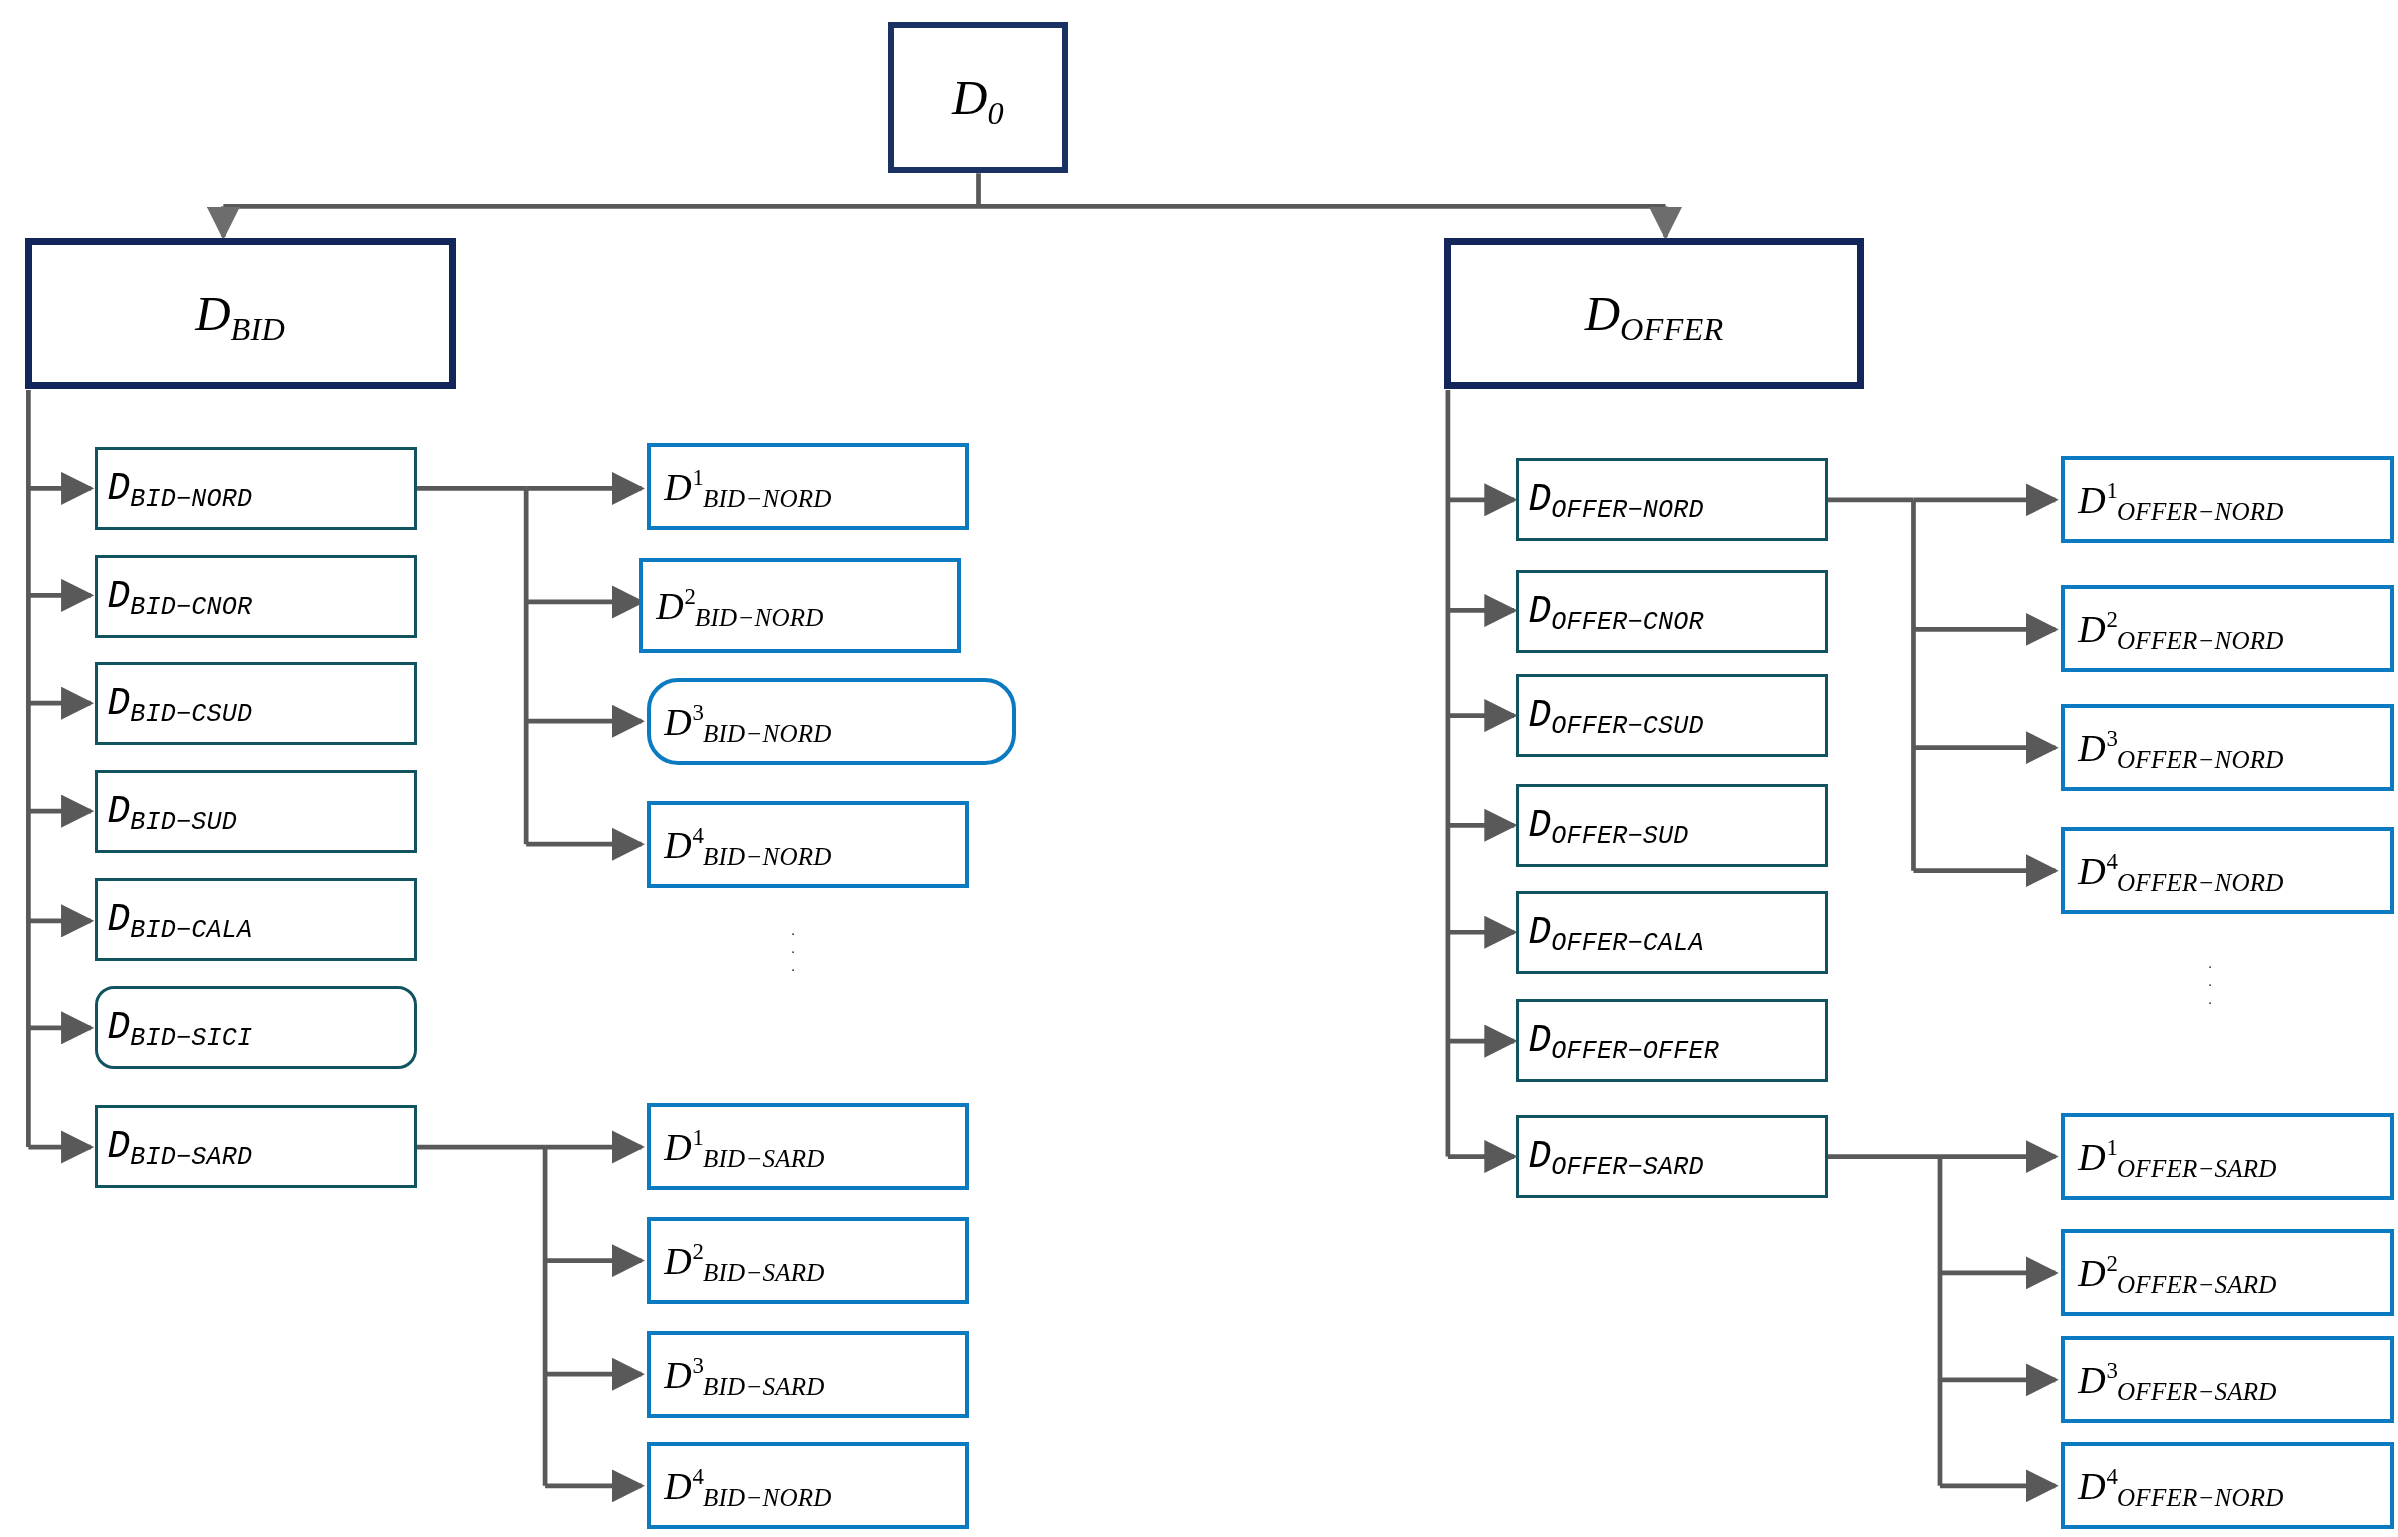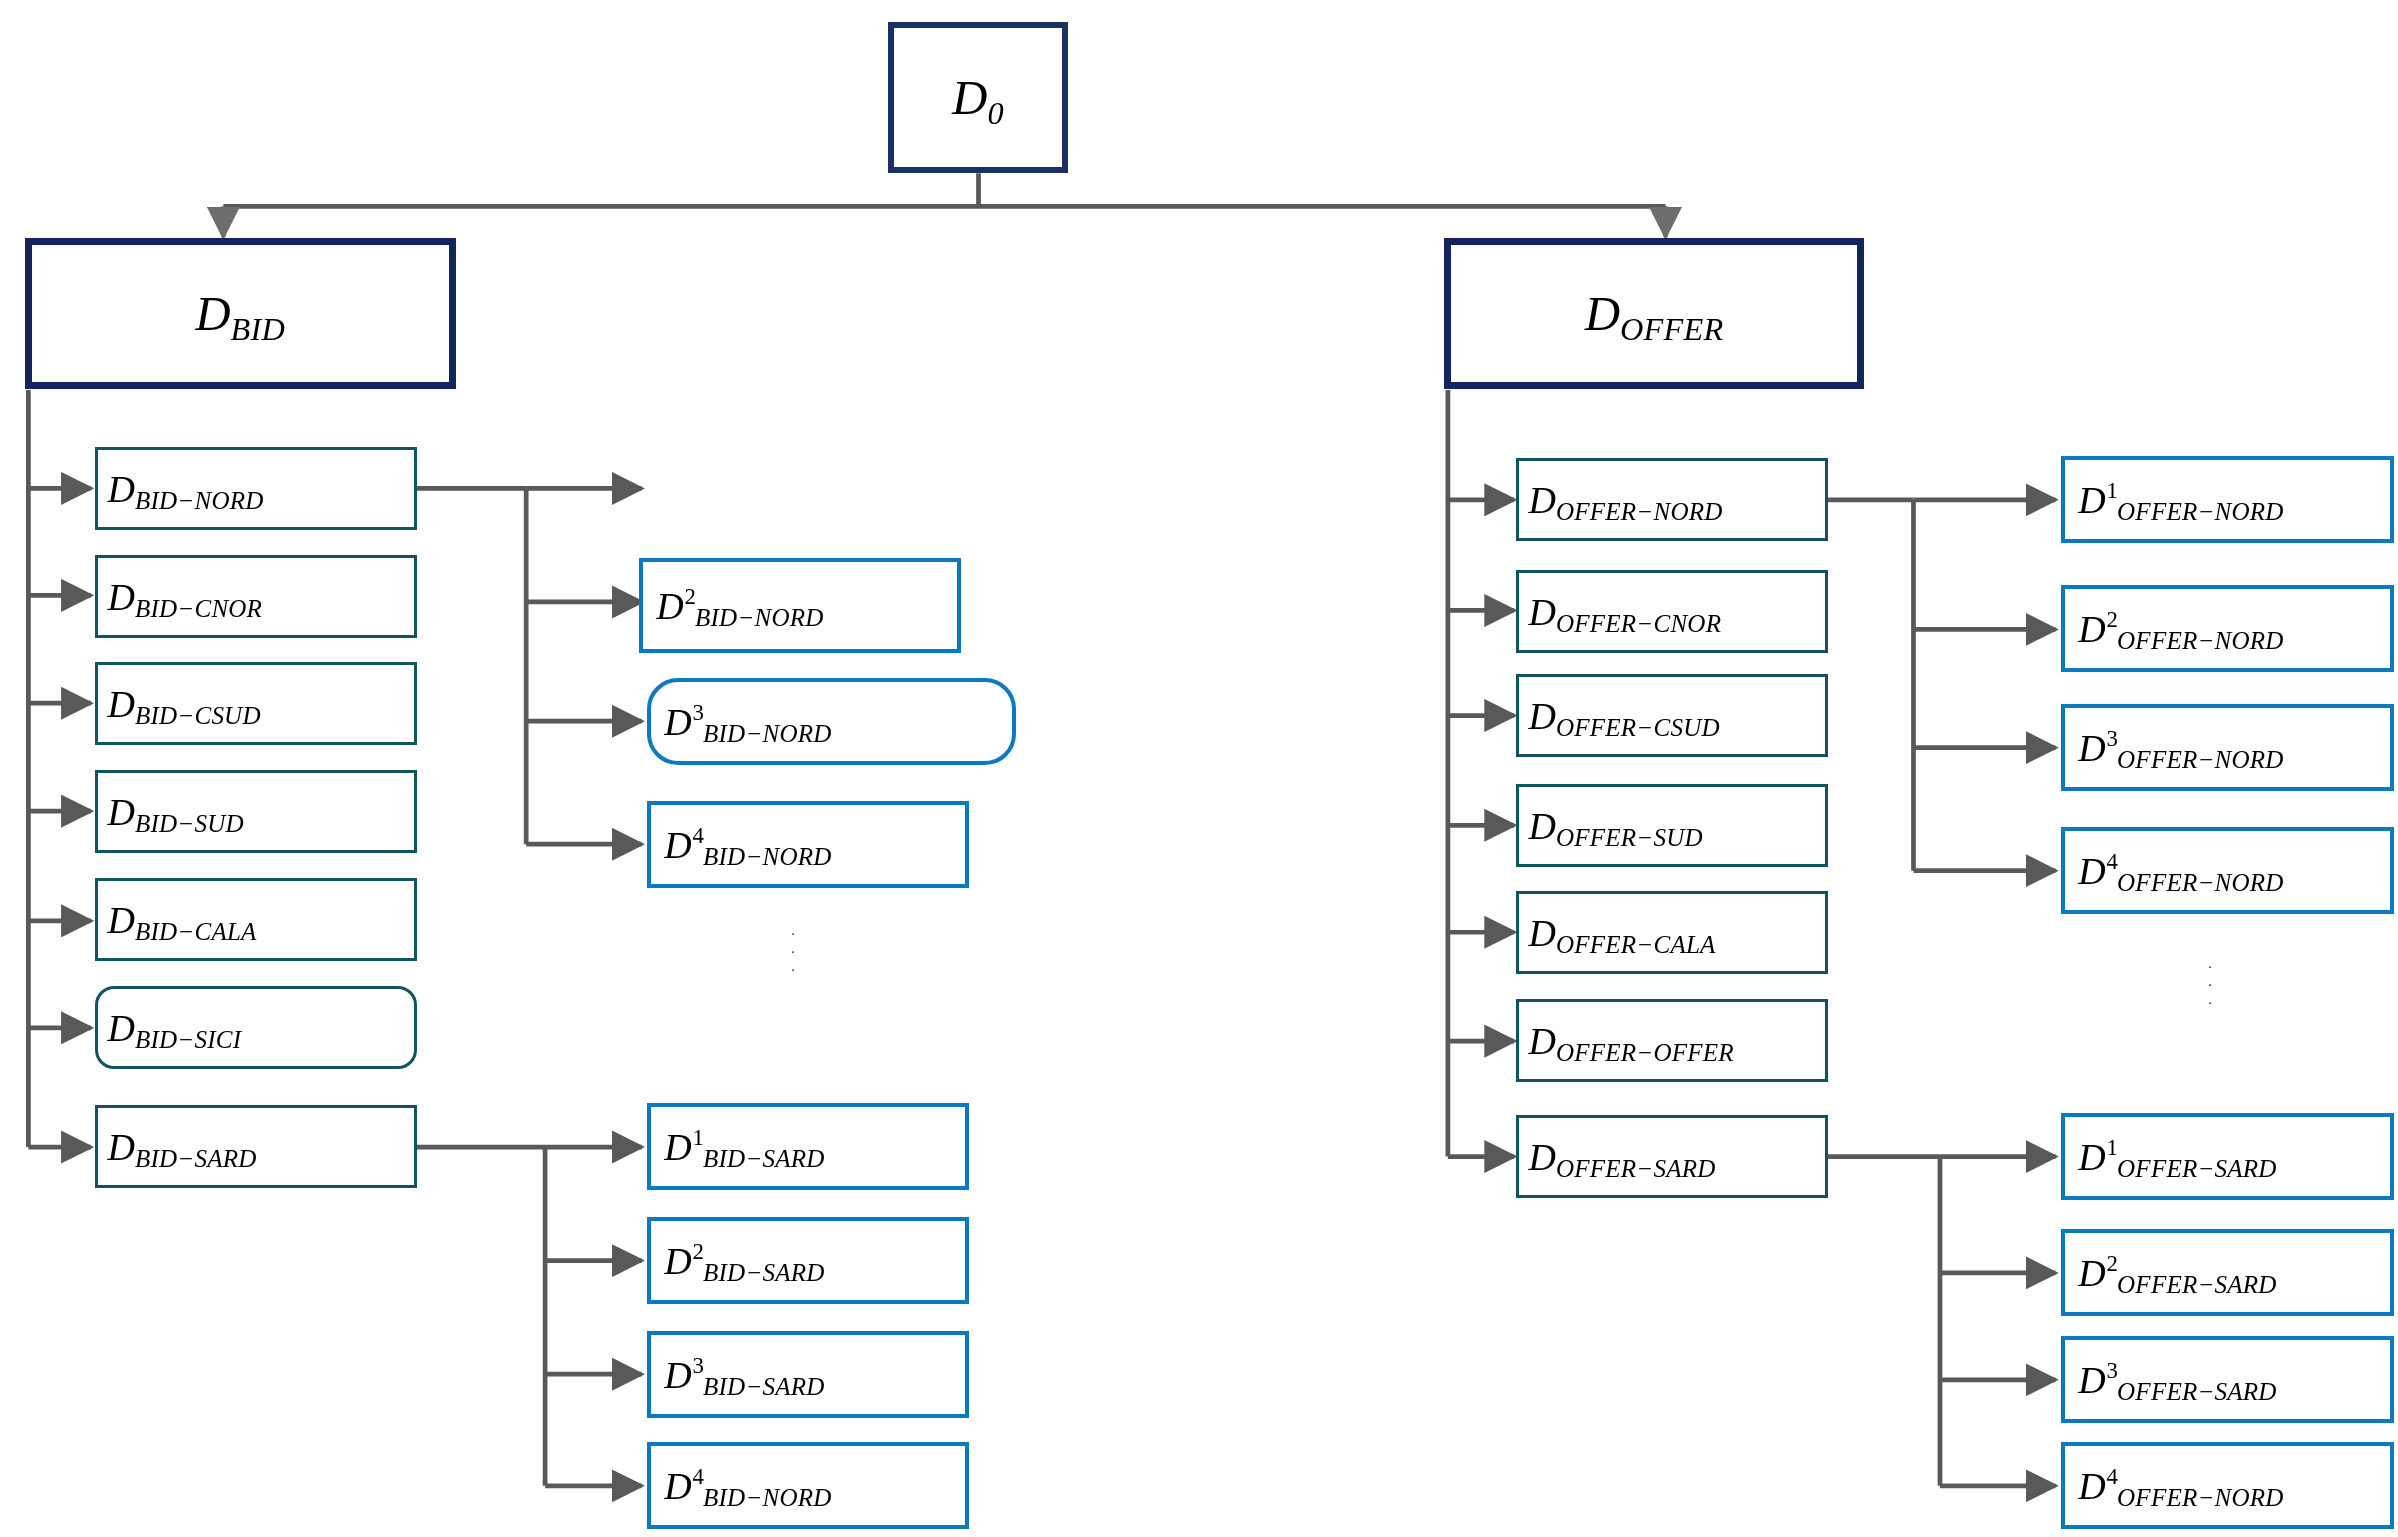--- a/index.html
+++ b/index.html
@@ -73,21 +73,21 @@
   .lbl sup {
     font-size: 0.60em;
     font-style: normal;
     vertical-align: baseline;
     position: relative;
     top: -0.62em;
     left: 0.9px;
   }
   .size-root  { font-size: 49px; }
   .size-major { font-size: 49px; }
-  .size-region{ font-size: 38px; }
+  .size-region{ font-size: 38px; font-family: Liberation Mono, monospace; }
   .size-leaf  { font-size: 38px; }
 
   .ellipsis {
     position: absolute;
     color: #111111;
     font-size: 51px;
     line-height: 11.4px;
     letter-spacing: 0;
     font-family: "Liberation Serif", "DejaVu Serif", serif;
     text-align: center;
@@ -209,20 +209,25 @@
     <span class="lbl size-region">
       <span class="base">D</span><sub>BID−SICI</sub>
     </span>
   </div>
   <div class="node region" style="left:95px; top:1105px; width:322px; height:83px;">
     <span class="lbl size-region">
       <span class="base">D</span><sub>BID−SARD</sub>
     </span>
   </div>
 
+  <div class="node leaf" style="left:647px; top:443px; width:322px; height:87px;">
+    <span class="lbl size-leaf">
+      <span class="base">D</span><sup>1</sup><sub>BID−NORD</sub>
+    </span>
+  </div>
   <div class="node leaf" style="left:639px; top:558px; width:322px; height:95px;">
     <span class="lbl size-leaf">
       <span class="base">D</span><sup>2</sup><sub>BID−NORD</sub>
     </span>
   </div>
   <div class="node leaf" style="left:647px; top:678px; width:369px; height:87px;border-radius:31px;">
     <span class="lbl size-leaf">
       <span class="base">D</span><sup>3</sup><sub>BID−NORD</sub>
     </span>
   </div>

